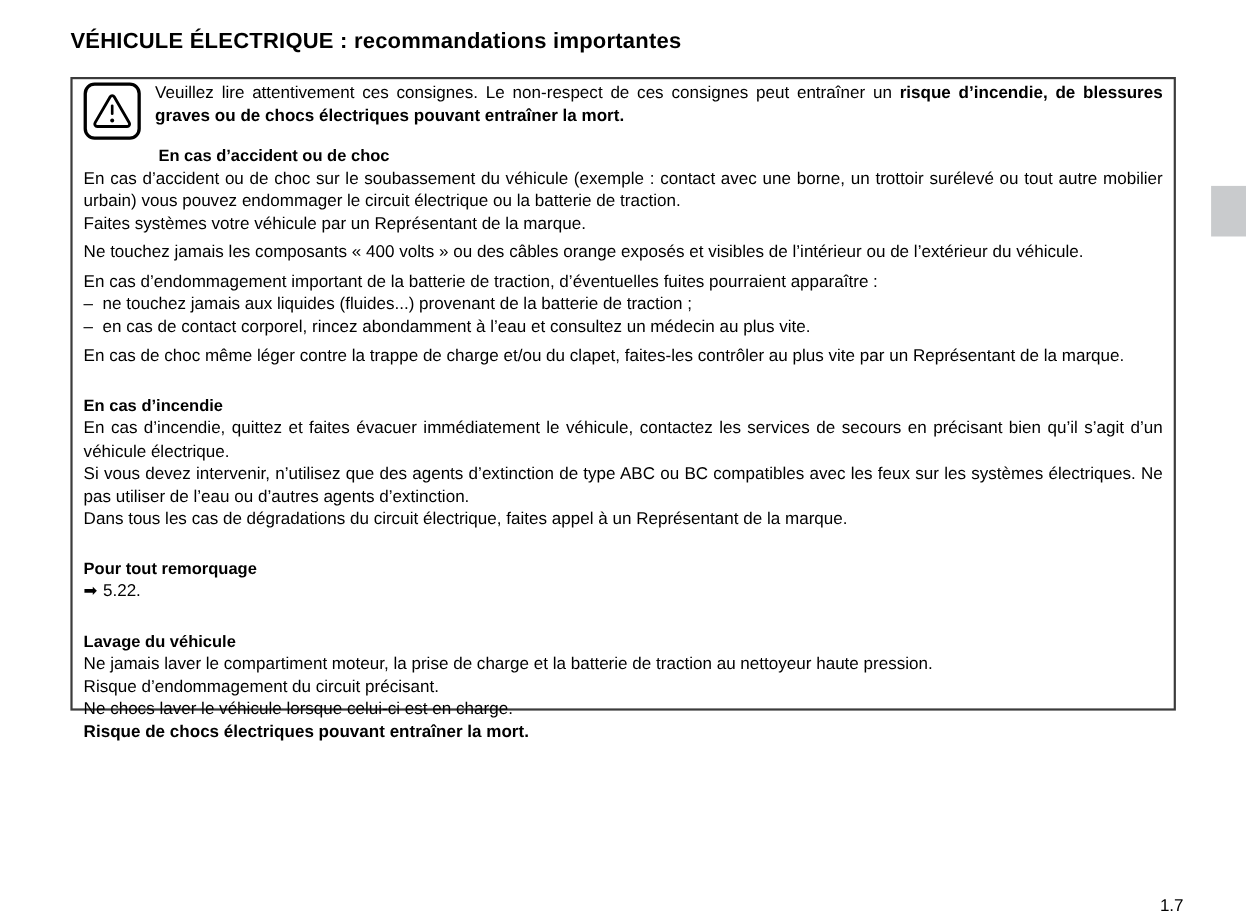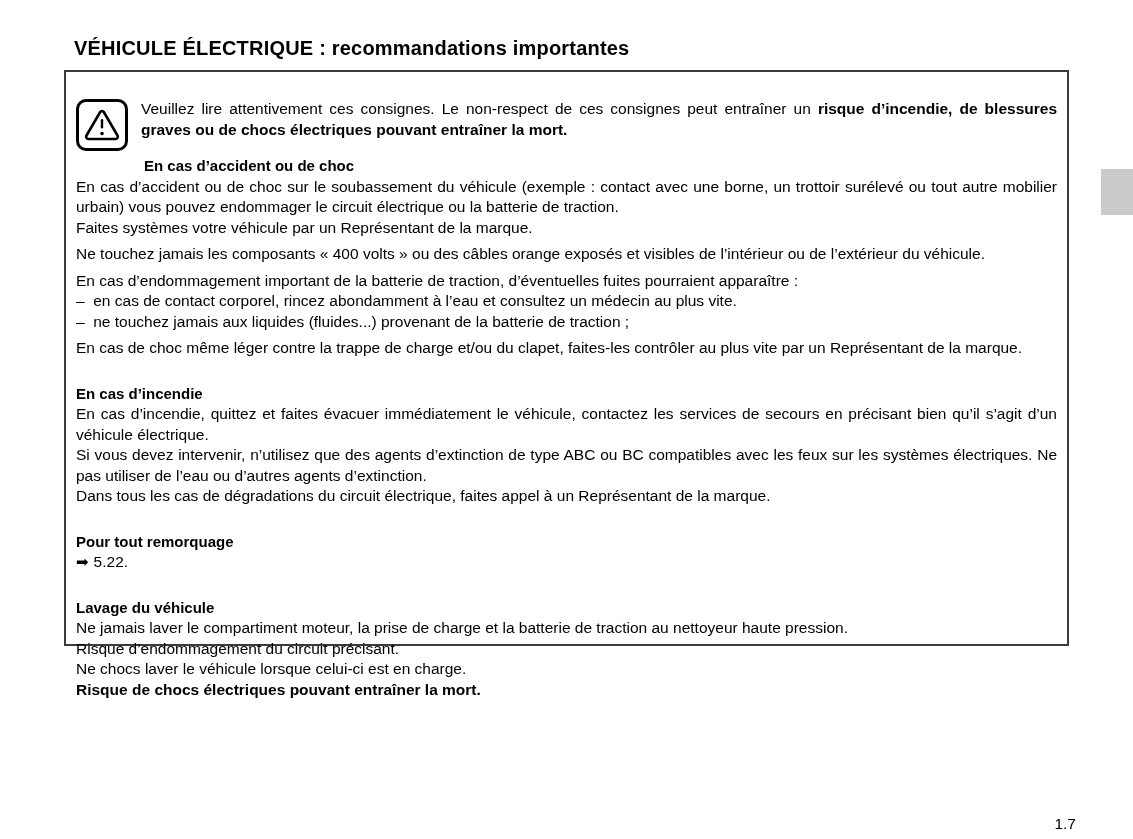--- a/index.html
+++ b/index.html
@@ -10,42 +10,42 @@
     position: relative;
     background: #ffffff;
     color: #000000;
     font-family: "Liberation Sans", sans-serif;
     overflow: hidden;
   }
   .title {
     position: absolute;
     left: 64px;
     top: 27px;
-    margin: 10px;
+    margin: 0;
     font-size: 20px;
     font-weight: 700;
     letter-spacing: 0.2px;
     white-space: nowrap;
   }
   .side-tab {
     position: absolute;
     right: 0;
     top: 169px;
     width: 32px;
     height: 46px;
     background: #c9cbcd;
   }
   .warning-box {
     position: absolute;
     left: 64px;
     top: 70px;
     width: 1005px;
     height: 576px;
     border: 2px solid #3b3b3b;
-    padding: 27px 10px 0 10px;
+    padding: 3px 10px 0 10px;
     font-size: 15.5px;
     line-height: 20.5px;
   }
   .icon-row {
     display: flex;
     gap: 13px;
     align-items: flex-start;
   }
   .icon-box {
     flex: 0 0 auto;
@@ -117,22 +117,22 @@
     <h2 class="subhead indent">En cas d’accident ou de choc</h2>
     <div class="group">
       <div class="line">En cas d’accident ou de choc sur le soubassement du véhicule (exemple&nbsp;: contact avec une borne, un trottoir surélevé ou tout autre mobilier urbain) vous pouvez endommager le circuit électrique ou la batterie de traction.</div>
       <div class="line">Faites systèmes votre véhicule par un Représentant de la marque.</div>
     </div>
 
     <div class="group gap line">Ne touchez jamais les composants «&nbsp;400 volts&nbsp;» ou des câbles orange exposés et visibles de l’intérieur ou de l’extérieur du véhicule.</div>
 
     <div class="group gap">
       <div class="line">En cas d’endommagement important de la batterie de traction, d’éventuelles fuites pourraient apparaître :</div>
+      <div class="line">–&nbsp;&nbsp;ne touchez jamais aux liquides (fluides...) provenant de la batterie de traction ;</div>
       <div class="line">–&nbsp;&nbsp;en cas de contact corporel, rincez abondamment à l’eau et consultez un médecin au plus vite.</div>
-      <div class="line">–&nbsp;&nbsp;ne touchez jamais aux liquides (fluides...) provenant de la batterie de traction ;</div>
     </div>
 
     <div class="group gap line">En cas de choc même léger contre la trappe de charge et/ou du clapet, faites-les contrôler au plus vite par un Représentant de la marque.</div>
 
     <h2 class="subhead mt">En cas d’incendie</h2>
     <div class="group">
       <div class="line">En cas d’incendie, quittez et faites évacuer immédiatement le véhicule, contactez les services de secours en précisant bien qu’il s’agit d’un véhicule électrique.</div>
       <div class="line">Si vous devez intervenir, n’utilisez que des agents d’extinction de type ABC ou BC compatibles avec les feux sur les systèmes électriques. Ne pas utiliser de l’eau ou d’autres agents d’extinction.</div>
       <div class="line">Dans tous les cas de dégradations du circuit électrique, faites appel à un Représentant de la marque.</div>
     </div>

